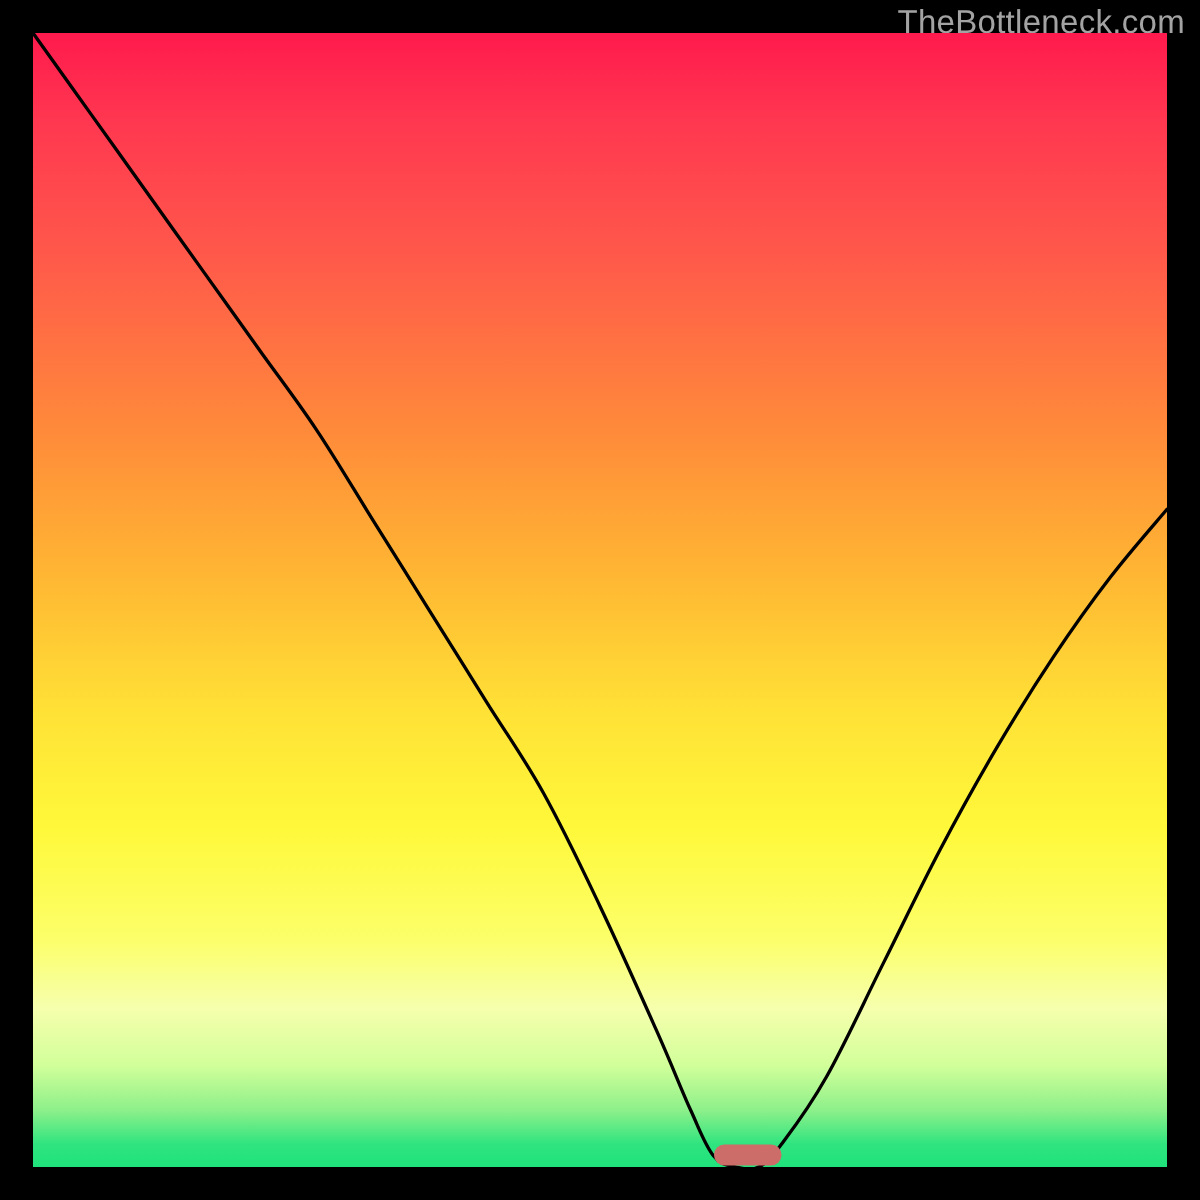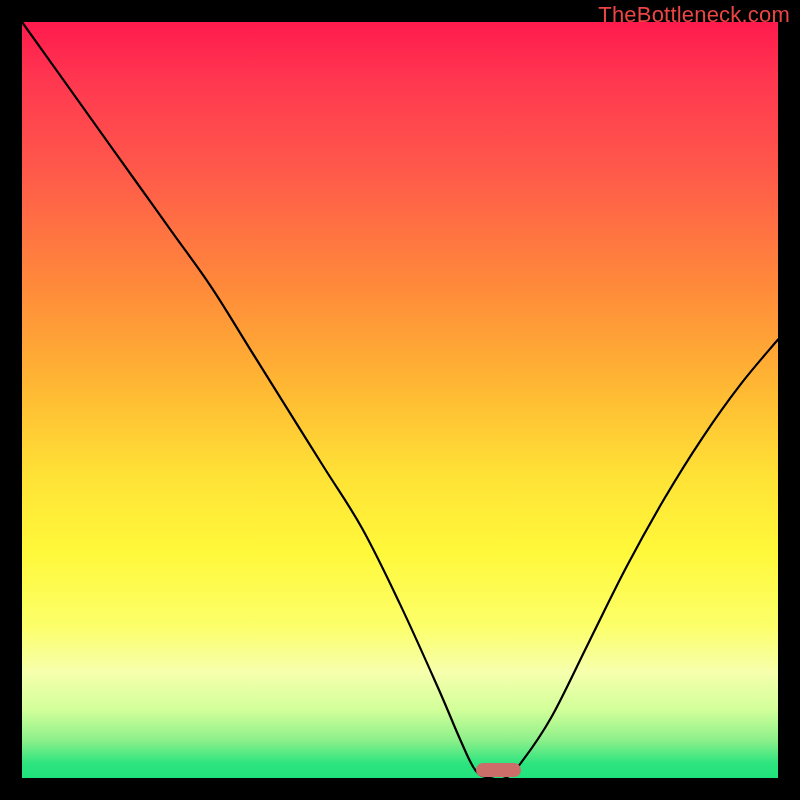--- a/index.html
+++ b/index.html
@@ -42,21 +42,21 @@
   }
   .marker {
     position: absolute;
     background: #cd6d6a;
     border-radius: 10px;
   }
   .watermark {
     position: absolute;
     top: 2px;
     right: 10px;
-    color: #ef4444;
+    color: #a3a3a3;
     font-size: 22px;
     letter-spacing: 0.2px;
     font-weight: 400;
     user-select: none;
   }
   svg.curve {
     position: absolute;
     left: 0;
     top: 0;
     width: 756px;

